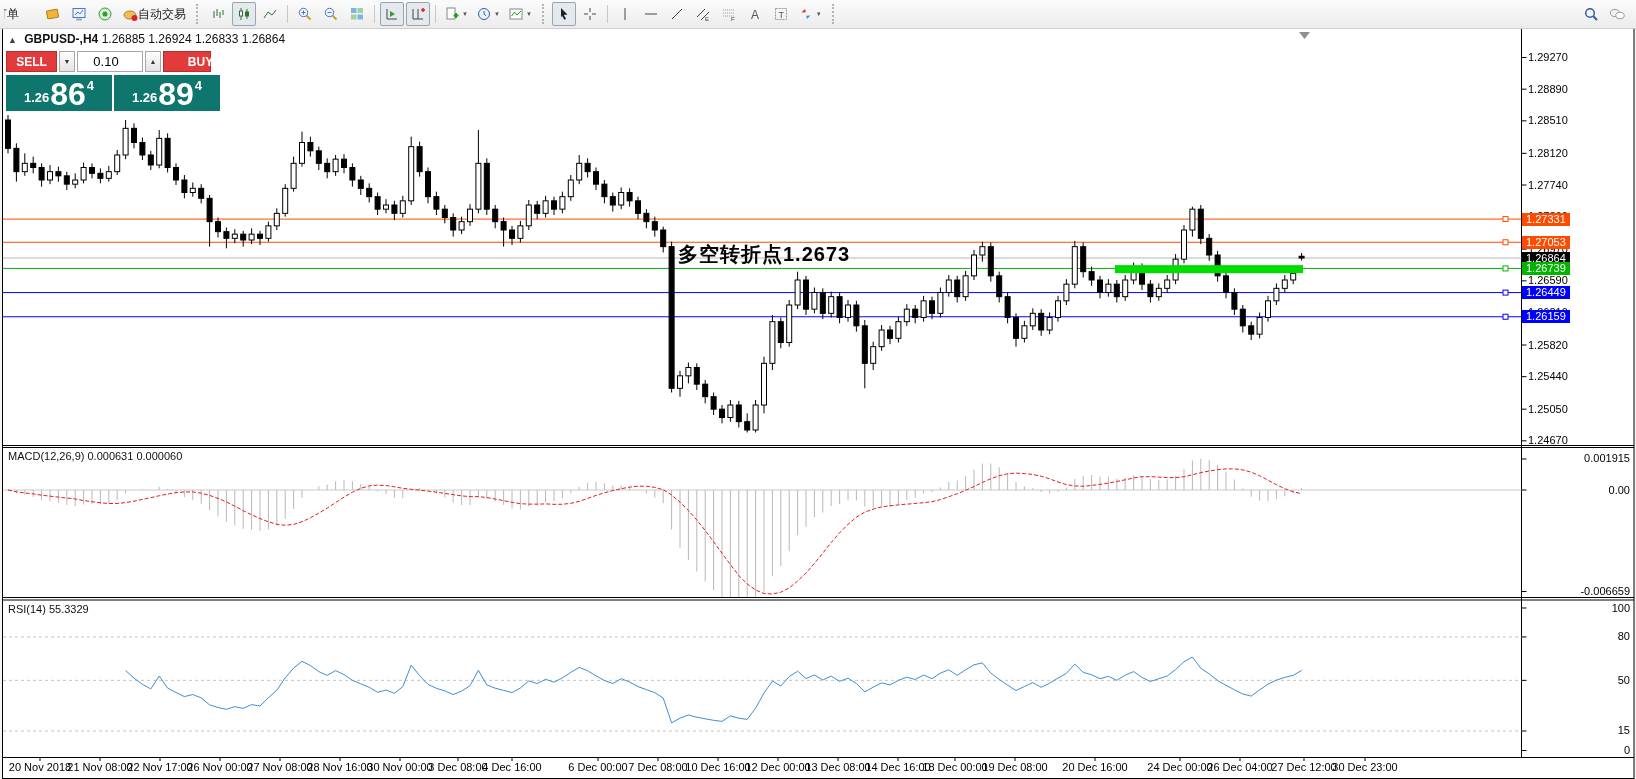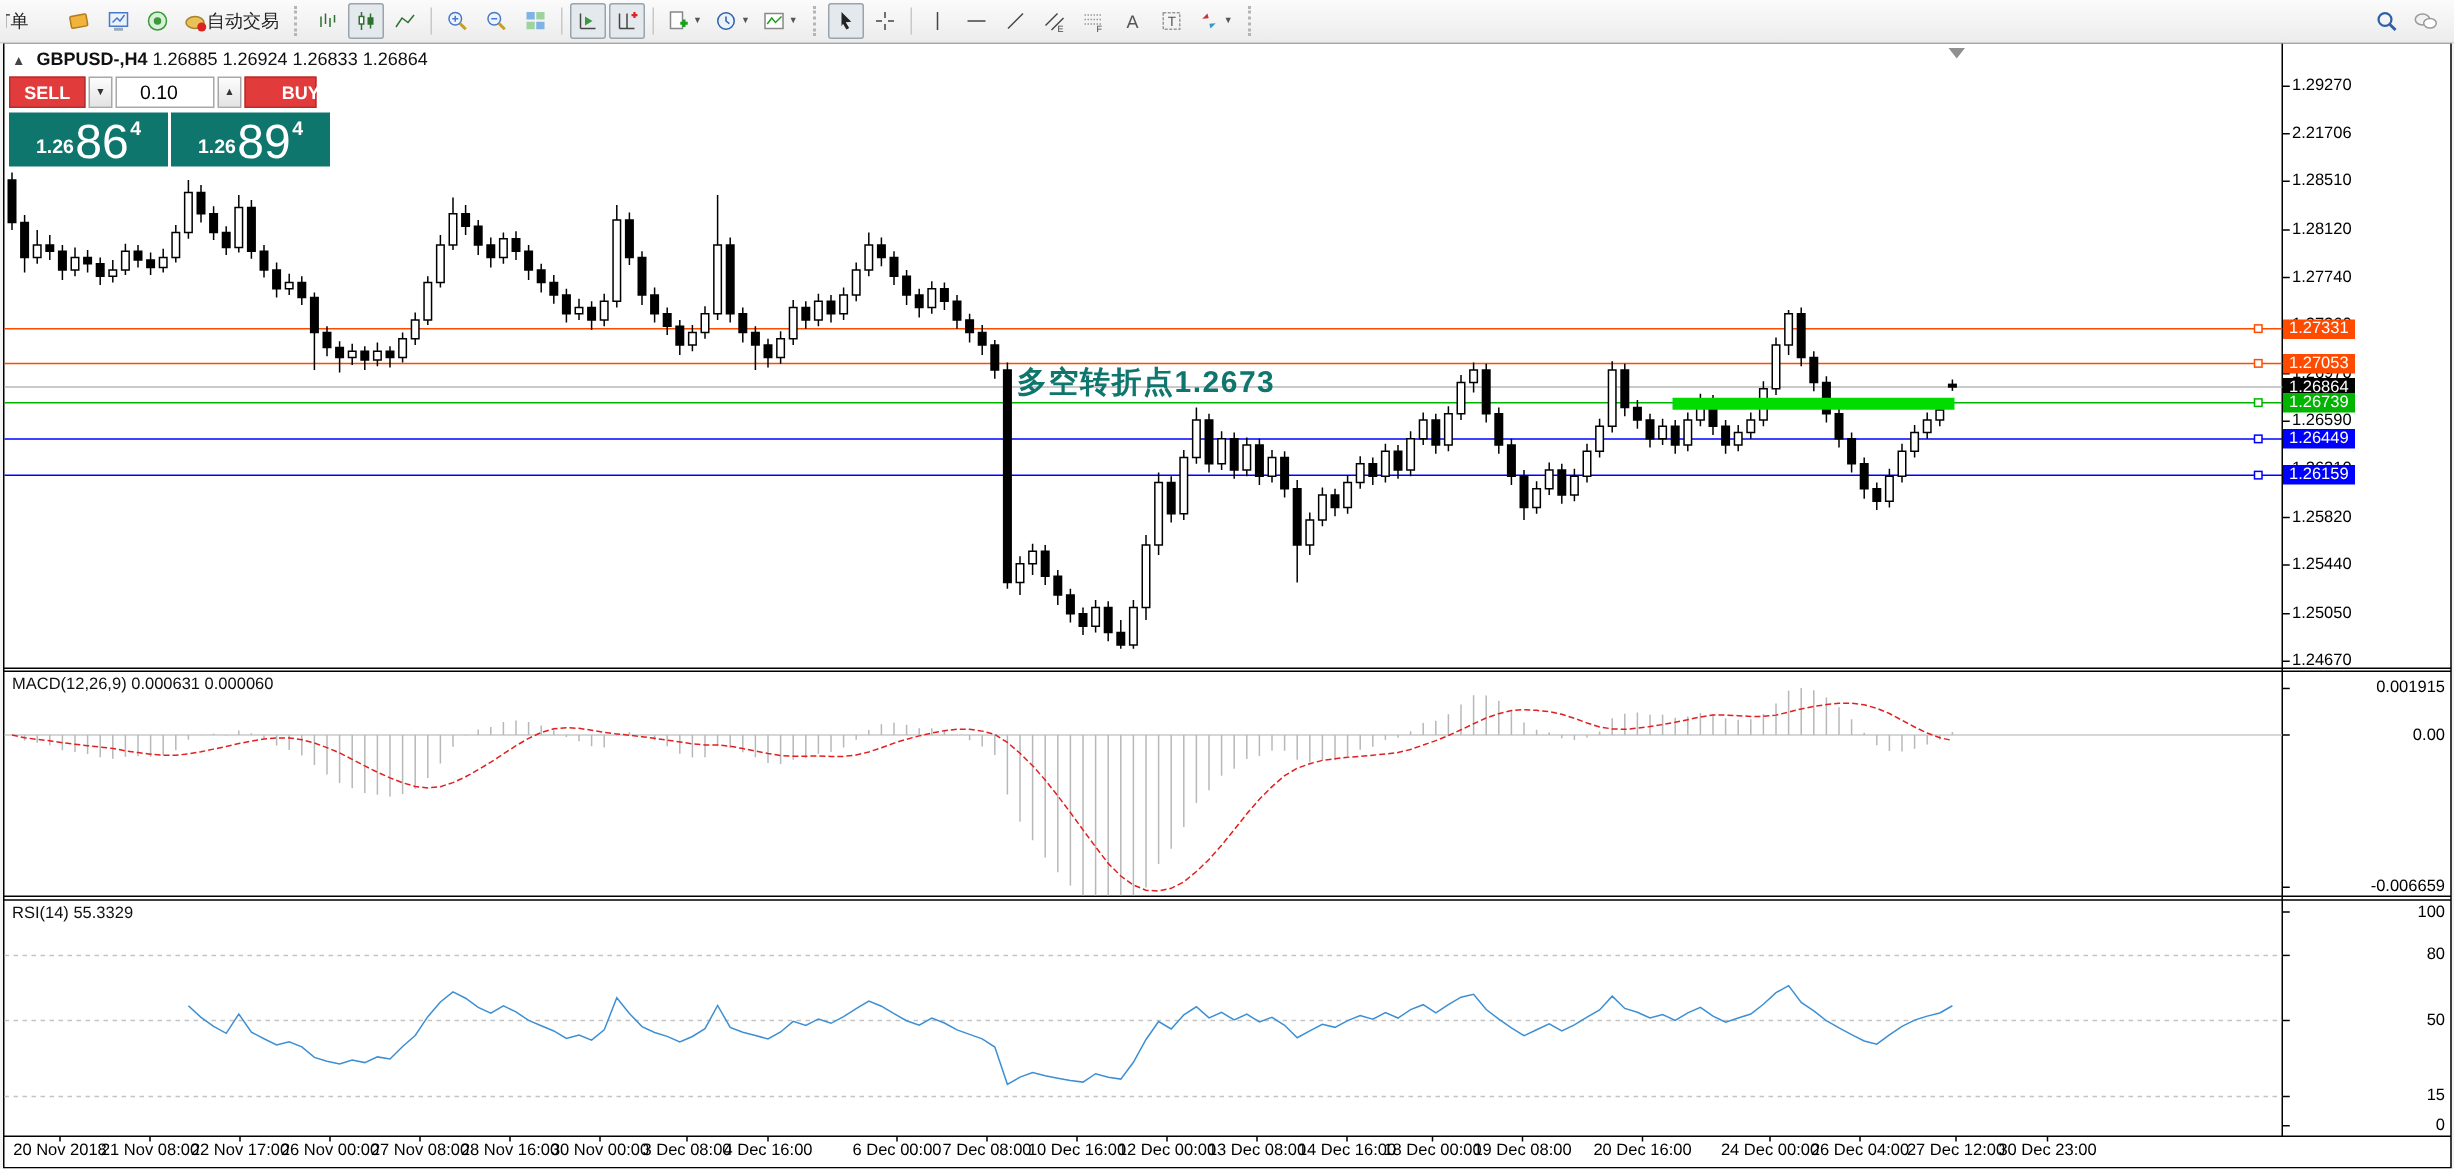--- a/index.html
+++ b/index.html
@@ -31,21 +31,21 @@
   .oc-btn{background:#e23b3b;color:#fff;font-size:12px;font-weight:bold;display:flex;align-items:center;justify-content:center;border:1px solid #b52d2d;box-sizing:border-box;}
   #sell-btn{width:51px;}
   #buy-btn{width:48px;margin-left:2px;padding-left:27px;}
   .step-btn{width:16px;background:linear-gradient(#fdfdfd,#e3e3e3);border:1px solid #a8a8a8;color:#333;font-size:7px;display:flex;align-items:center;justify-content:center;box-sizing:border-box;margin-left:2px;}
   #vol-input{width:66px;height:21px;border:1px solid #a8a8a8;box-sizing:border-box;font-size:13px;text-align:center;padding:0 8px 0 0;margin-left:2px;font-family:"Liberation Sans",sans-serif;}
   #panel-row2{display:flex;margin-top:3px;height:36px;}
   .px-box{background:#0f766e;color:#fff;display:flex;align-items:flex-end;justify-content:center;padding-bottom:2px;box-sizing:border-box;}
   #sell-box{width:106px;}
   #buy-box{width:106px;margin-left:2px;}
   .px-small{font-size:13px;font-weight:bold;margin:0 1px 4px 0;}
-  .px-big{font-size:32px;font-weight:normal;line-height:30px;}
+  .px-big{font-size:32px;font-weight:bold;line-height:30px;}
   .px-sup{font-size:13px;font-weight:bold;margin:0 0 16px 1px;}
   #annotation{left:678px;top:241px;font-size:20px;font-weight:bold;letter-spacing:1px;white-space:nowrap;}
   .pane-label{font-size:11px;color:#111;white-space:nowrap;}
   #macd-label{left:8px;top:450px;}
   #rsi-label{left:8px;top:603px;}
   .tick-label{position:absolute;left:1528px;font-size:11px;color:#000;z-index:5;white-space:nowrap;}
   .ind-label{position:absolute;right:6px;font-size:11px;color:#000;z-index:5;white-space:nowrap;}
   .line-label{position:absolute;left:1522px;font-size:11px;color:#fff;padding:0 4px;height:13px;line-height:13px;z-index:8;white-space:nowrap;}
   .time-label{position:absolute;top:761px;font-size:11px;color:#000;transform:translateX(-50%);z-index:5;white-space:nowrap;}
 </style>
@@ -814,26 +814,26 @@
       <span class="px-sup">4</span>
     </div>
     <div class="px-box" id="buy-box">
       <span class="px-small">1.26</span>
       <span class="px-big">89</span>
       <span class="px-sup">4</span>
     </div>
   </div>
 </div>
 
-<div id="annotation" class="ovl" style="color: #0f766e;">多空转折点1.2673</div>
+<div id="annotation" class="ovl" style="color: #000000;">多空转折点1.2673</div>
 <div id="macd-label" class="ovl pane-label">MACD(12,26,9) 0.000631 0.000060</div>
 <div id="rsi-label" class="ovl pane-label">RSI(14) 55.3329</div>
 <div id="labels-layer">
     <div class="tick-label" style="top: 51px;">1.29270</div>
-    <div class="tick-label" style="top: 82.6667px;">2.21706</div>
+    <div class="tick-label" style="top: 82.6667px;">1.28890</div>
     <div class="tick-label" style="top: 114.333px;">1.28510</div>
     <div class="tick-label" style="top: 146.833px;">1.28120</div>
     <div class="tick-label" style="top: 178.5px;">1.27740</div>
     <div class="tick-label" style="top: 210.167px;">1.27360</div>
     <div class="tick-label" style="top: 242.667px;">1.26970</div>
     <div class="tick-label" style="top: 274.333px;">1.26590</div>
     <div class="tick-label" style="top: 306px;">1.26210</div>
     <div class="tick-label" style="top: 338.5px;">1.25820</div>
     <div class="tick-label" style="top: 370.167px;">1.25440</div>
     <div class="tick-label" style="top: 402.667px;">1.25050</div>

